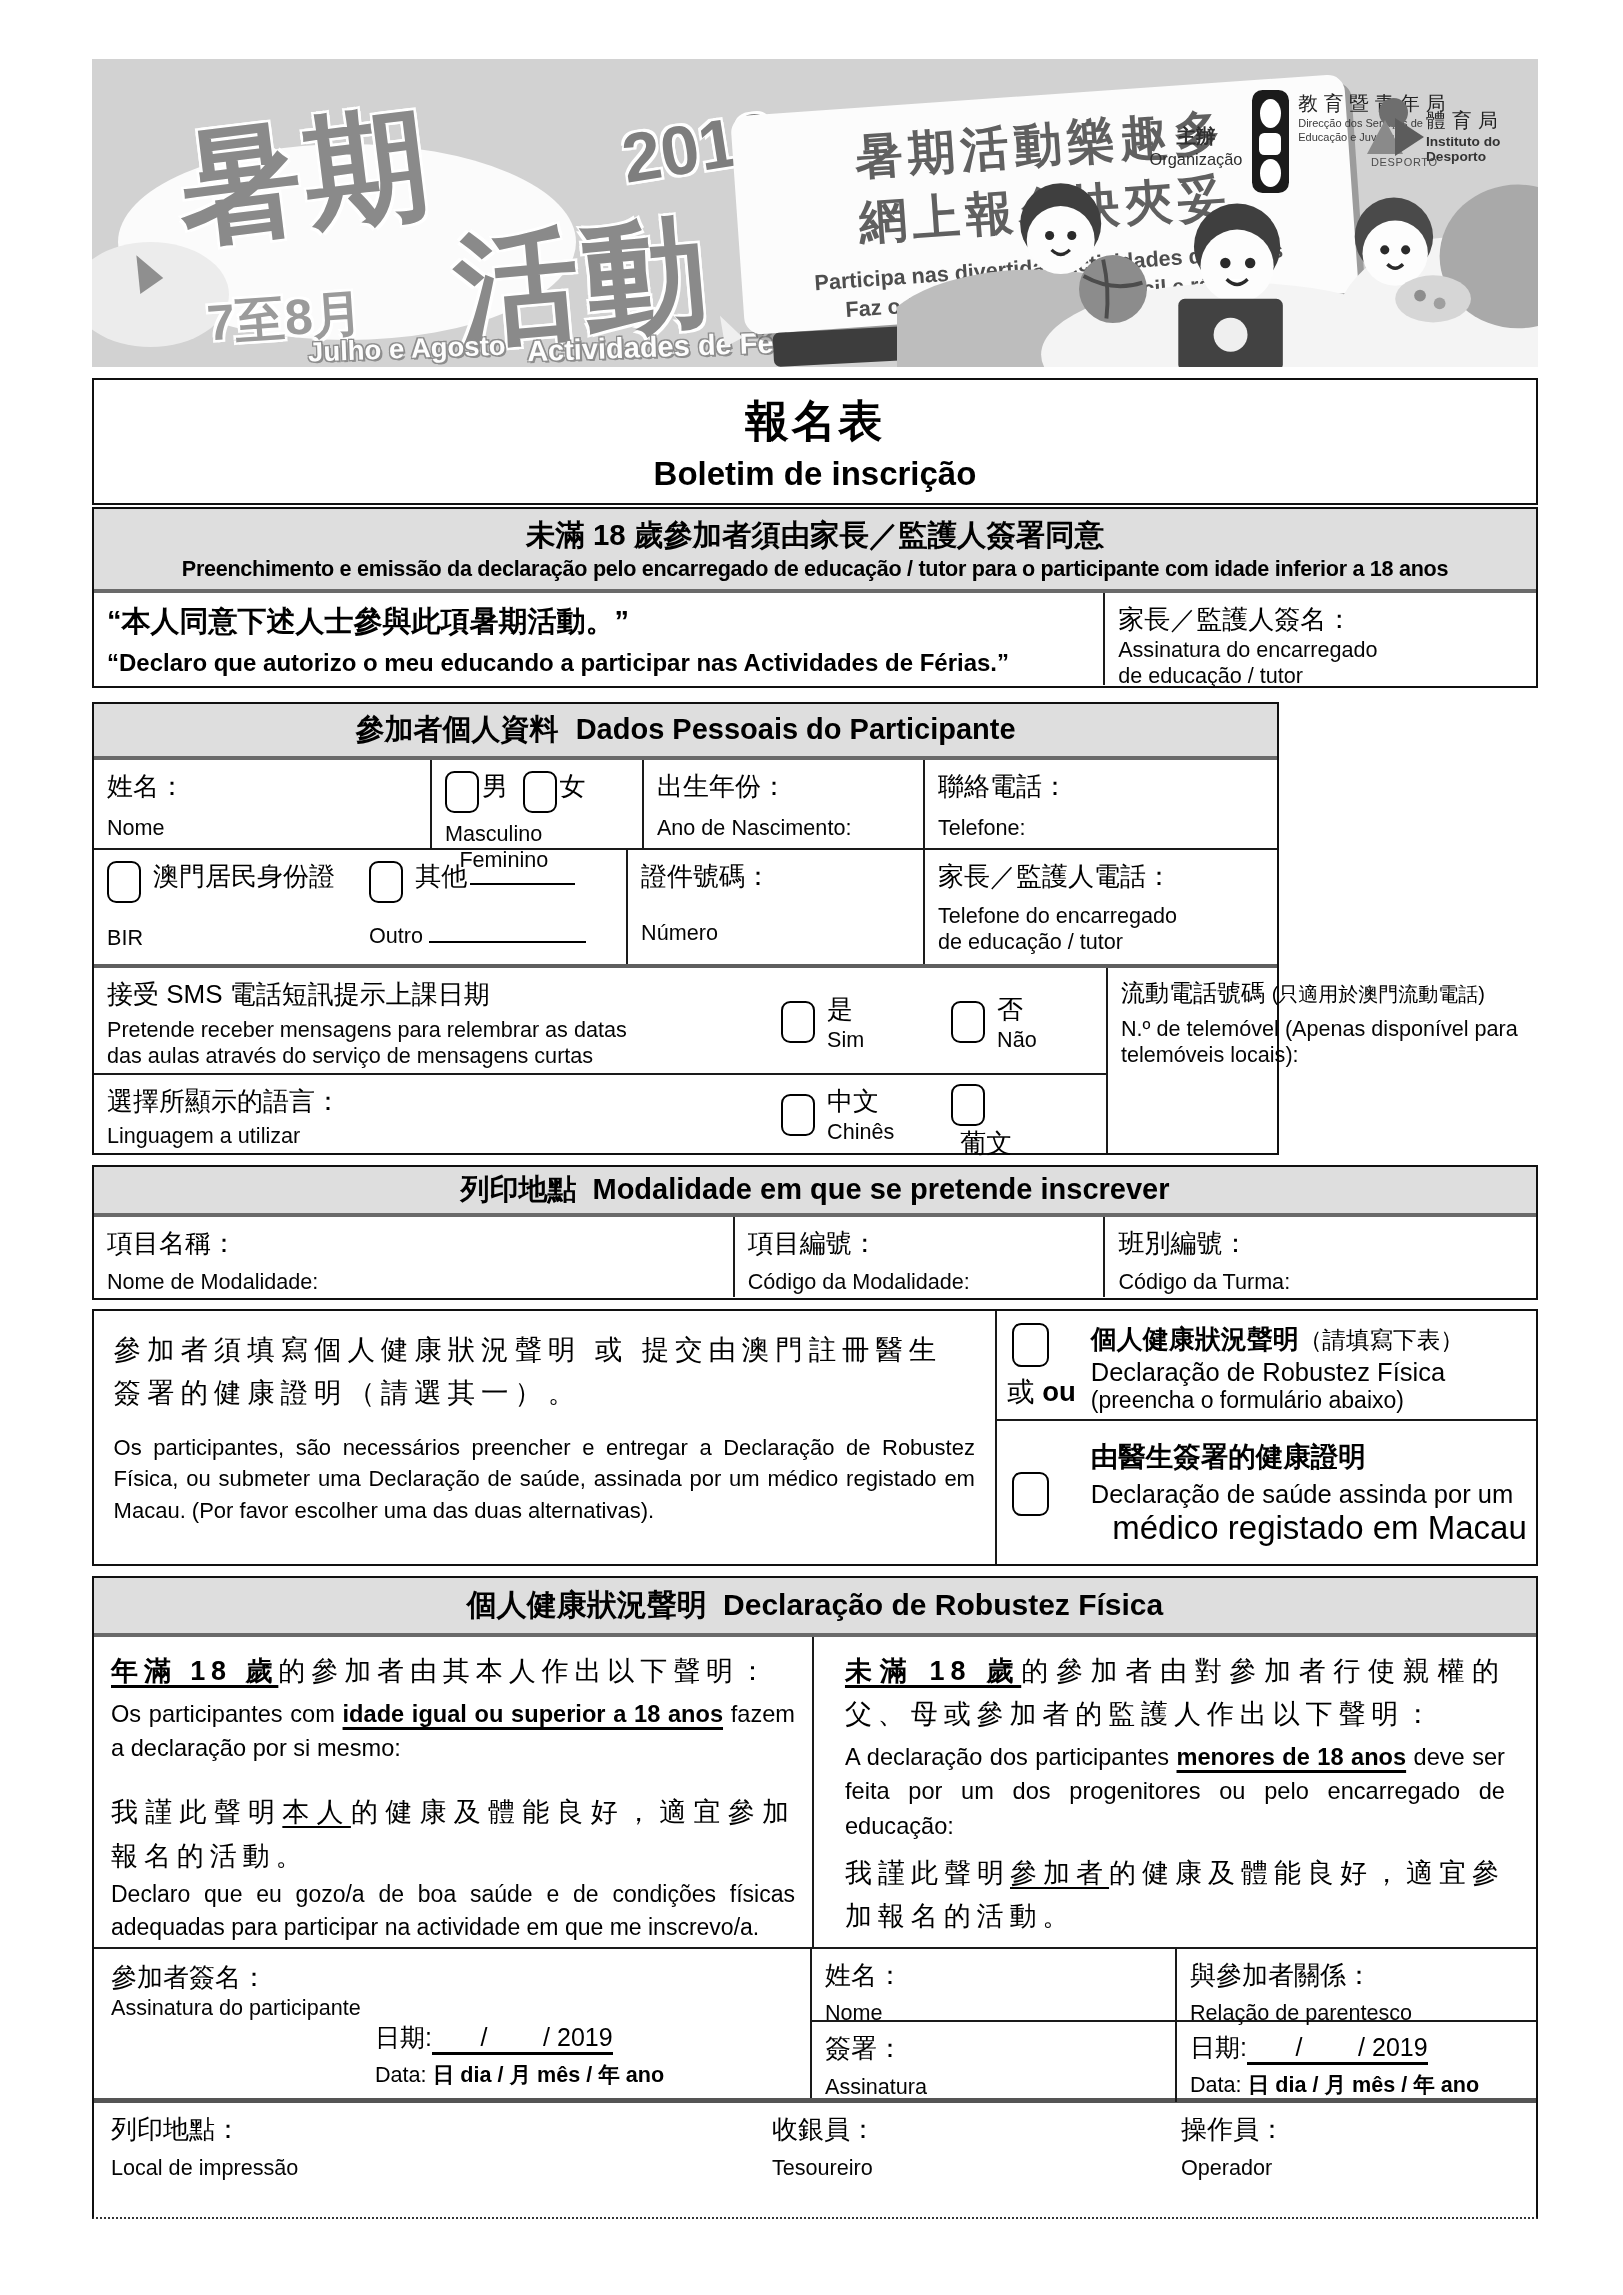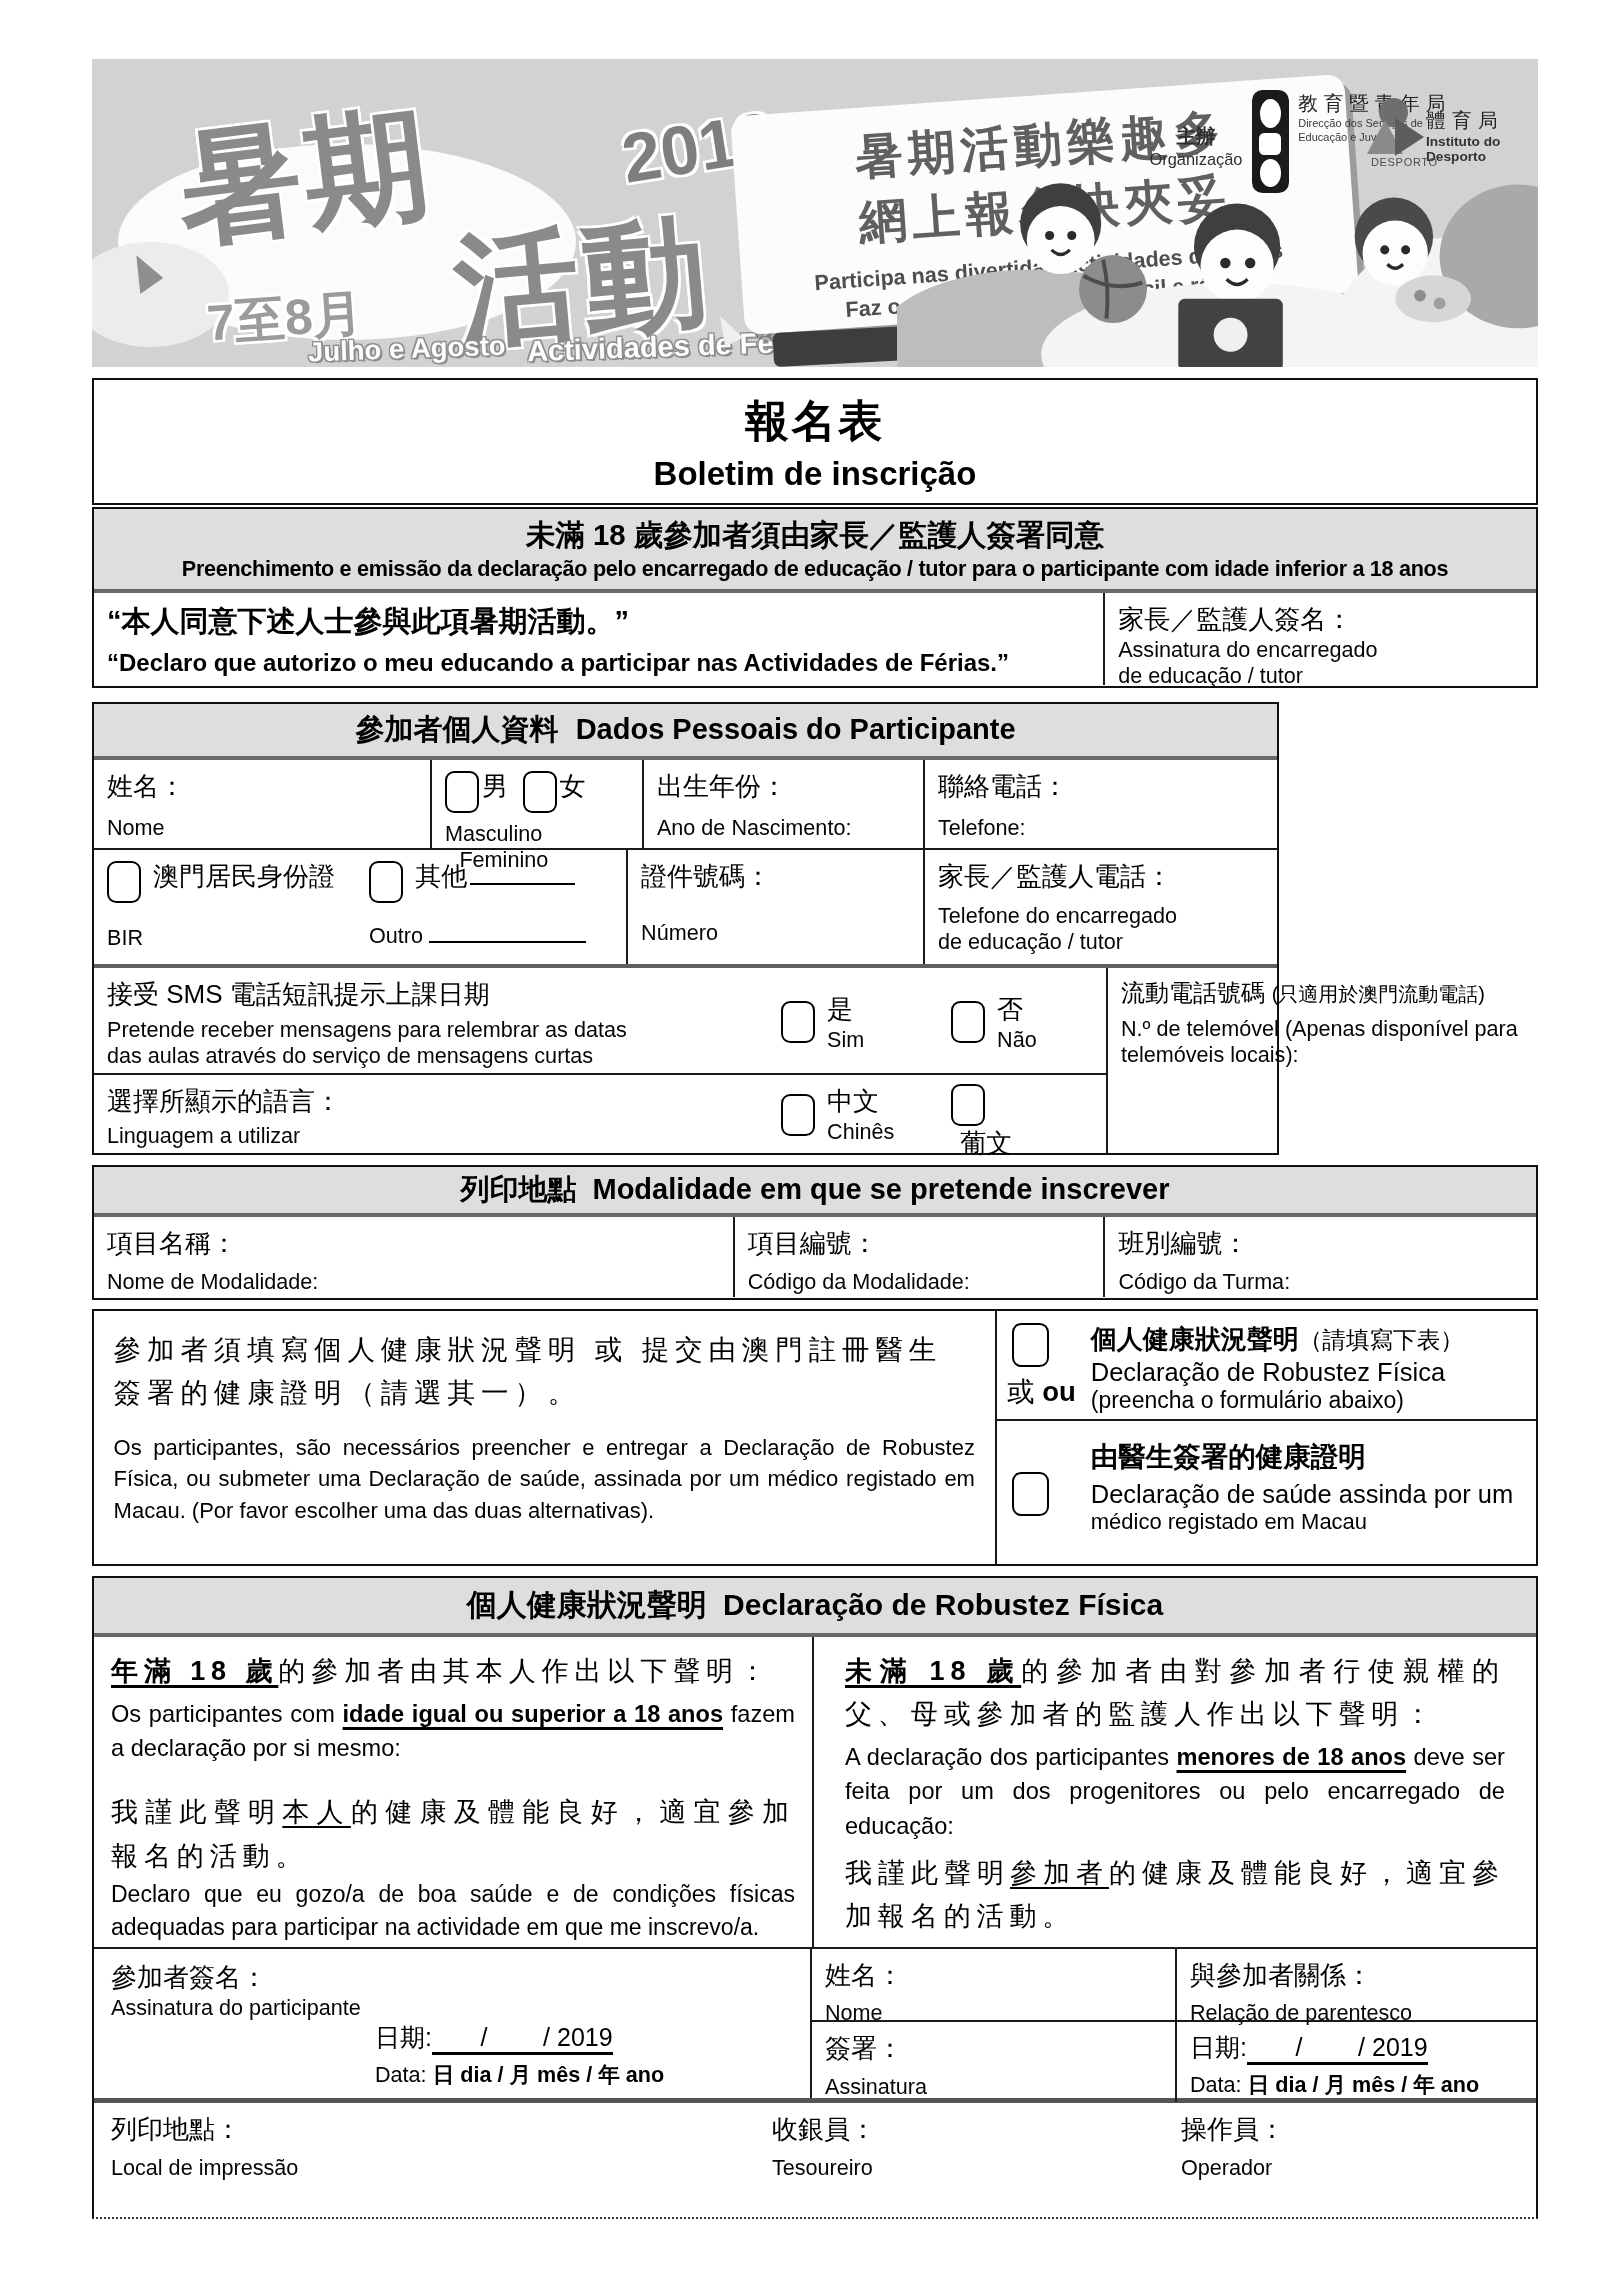--- a/index.html
+++ b/index.html
@@ -316,21 +316,21 @@
         <div style="font-size:23px;">(preencha o formulário abaixo)</div>
       </div>
     </div>
     <div style="height:139px;padding:13px 9.2px;position:relative;">
       <div style="position:absolute;left:15.7px;top:51px;">
         <span class="cb" style="width:37px;height:44px;"></span>
       </div>
       <div style="margin-left:85px;padding-top:5.2px;">
         <div style="font-size:27.5px;font-weight:bold;">由醫生簽署的健康證明</div>
         <div style="font-size:25.5px;margin-top:5.2px;">Declaração de saúde assinda por um</div>
-        <div style="font-size:22px;">médico registado em Macau</div>
+        <div style="font-size:33px;text-align:right;">médico registado em Macau</div>
       </div>
     </div>
   </div>
 </div>
 
 <div class="abs frame" style="left:92px;top:1576px;width:1446px;height:643px;border-bottom:2.6px dotted #333;">
   <div class="sec-header" style="height:59px;">
     <div style="font-size:30px;">
       <span>個人健康狀況聲明</span>
       <span style="margin-left:7.9px;">Declaração de Robustez Física</span>

